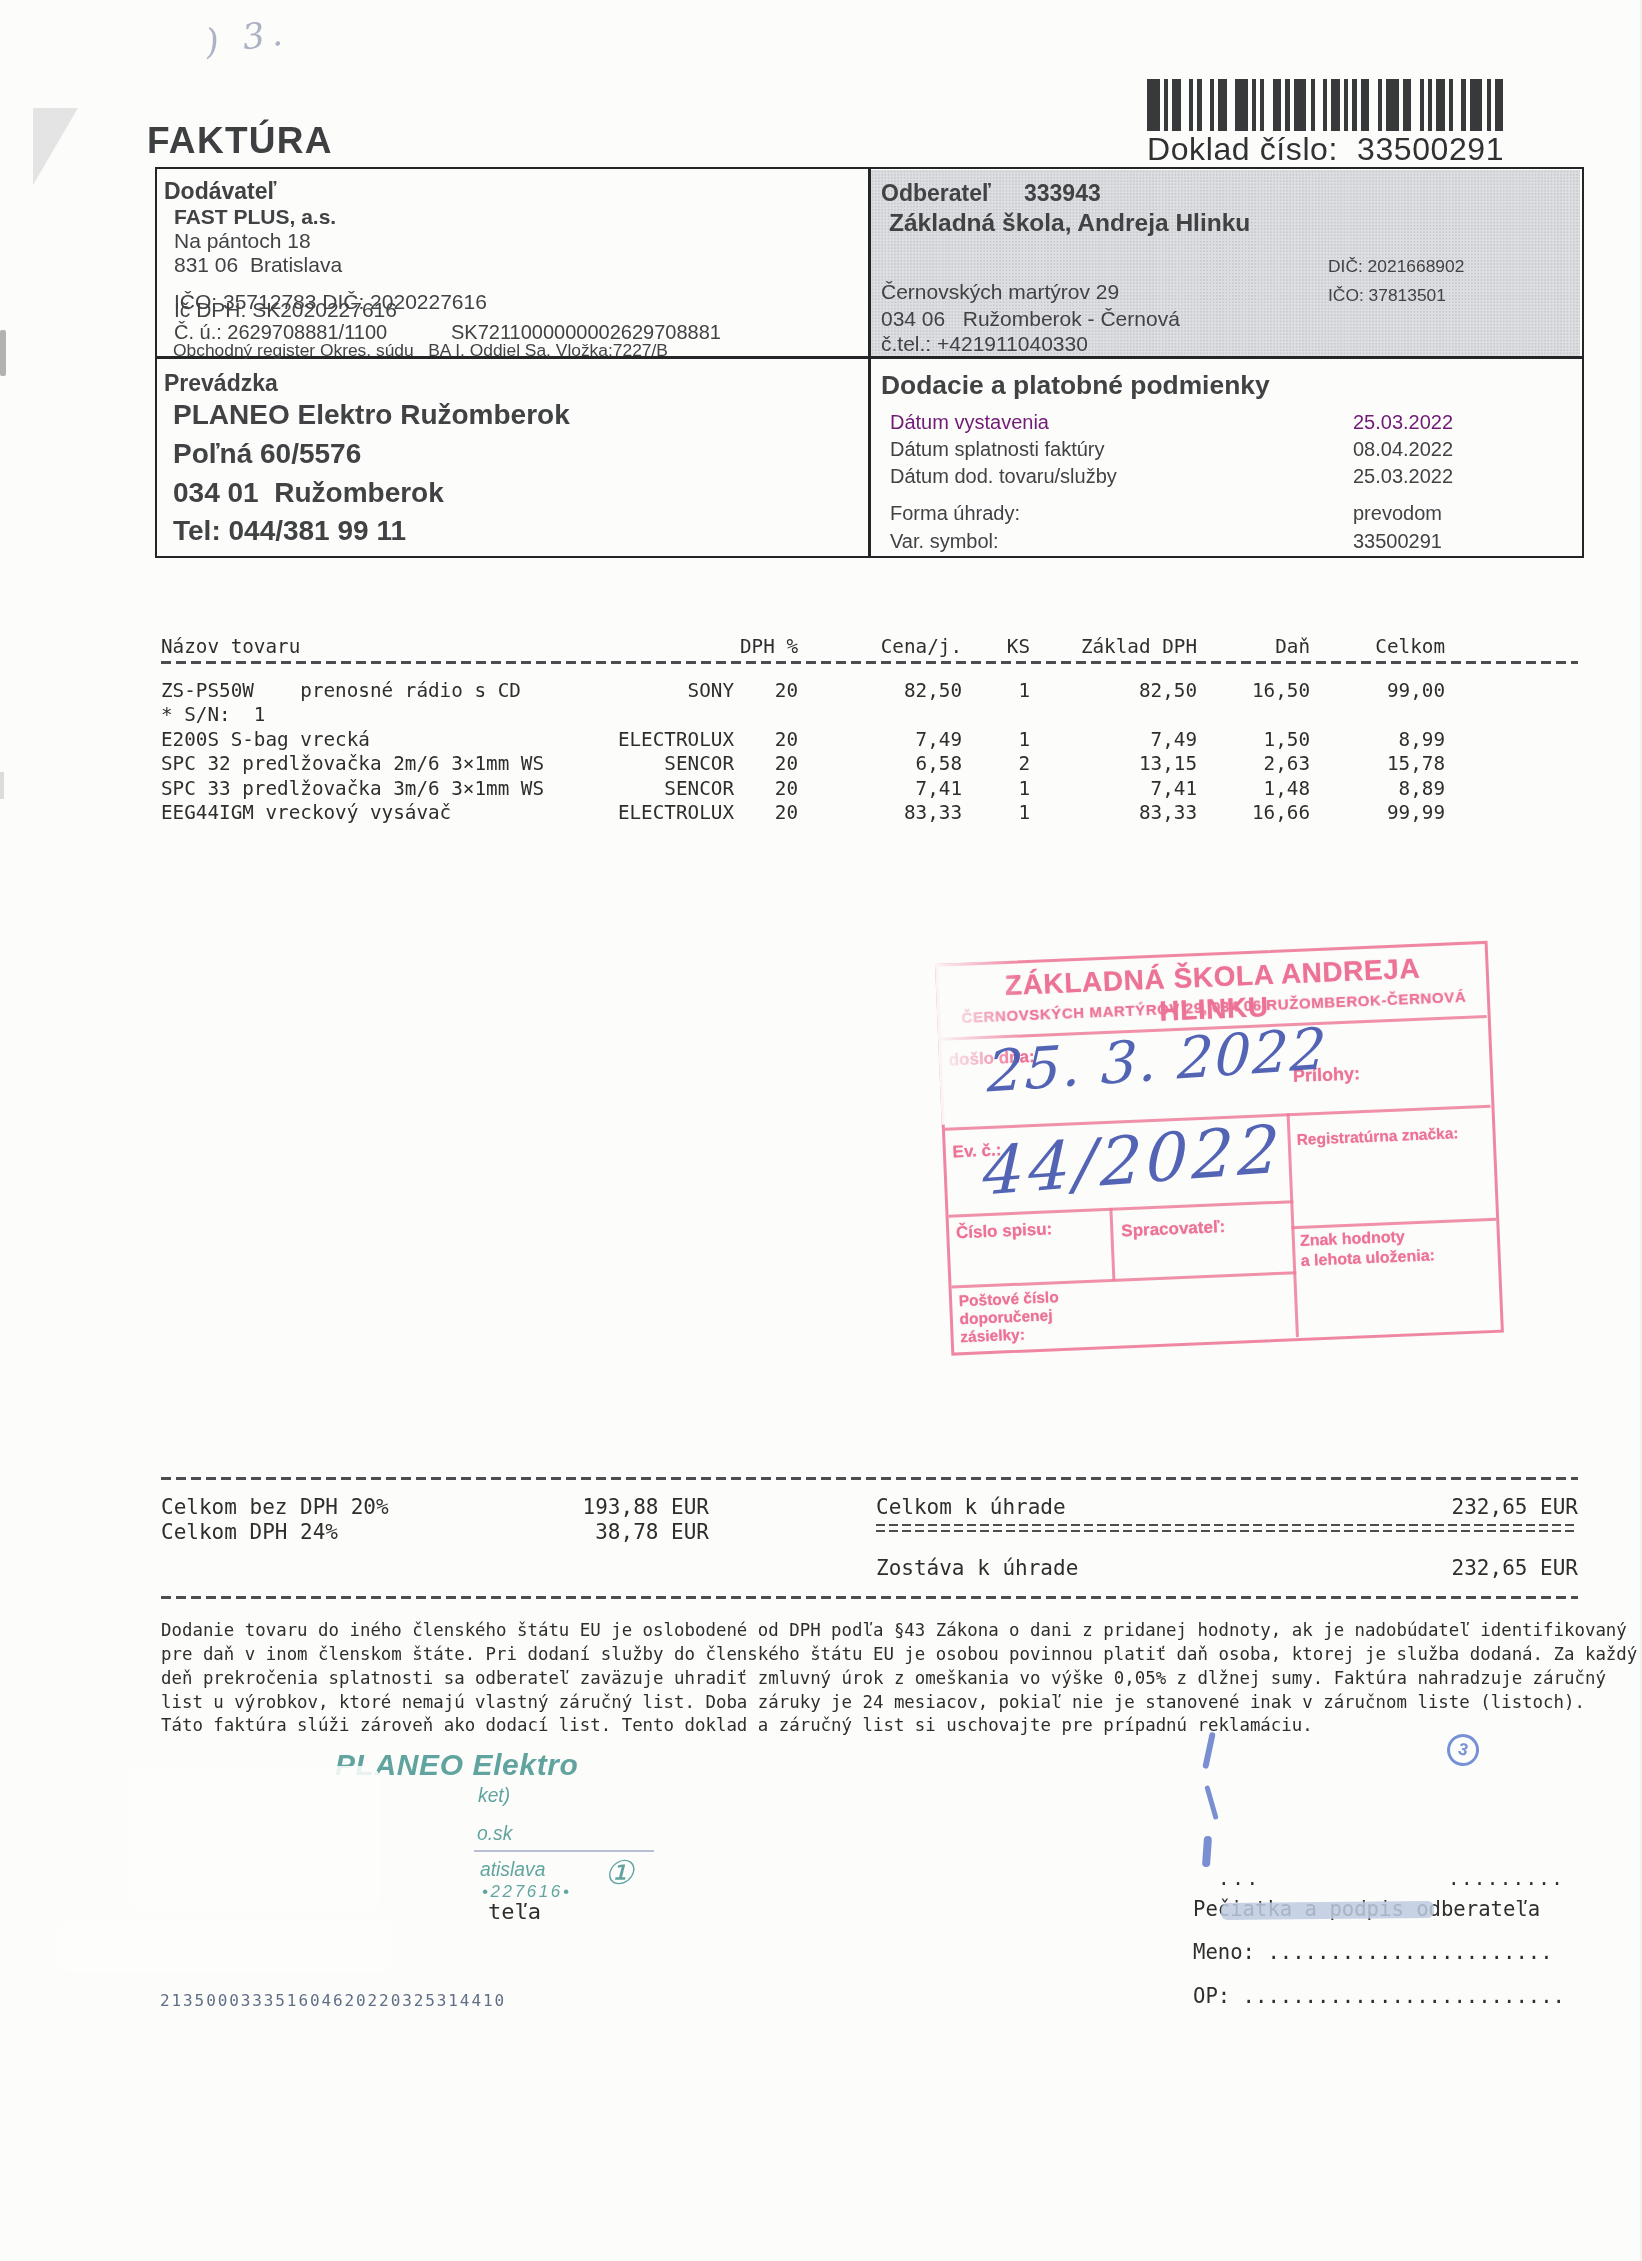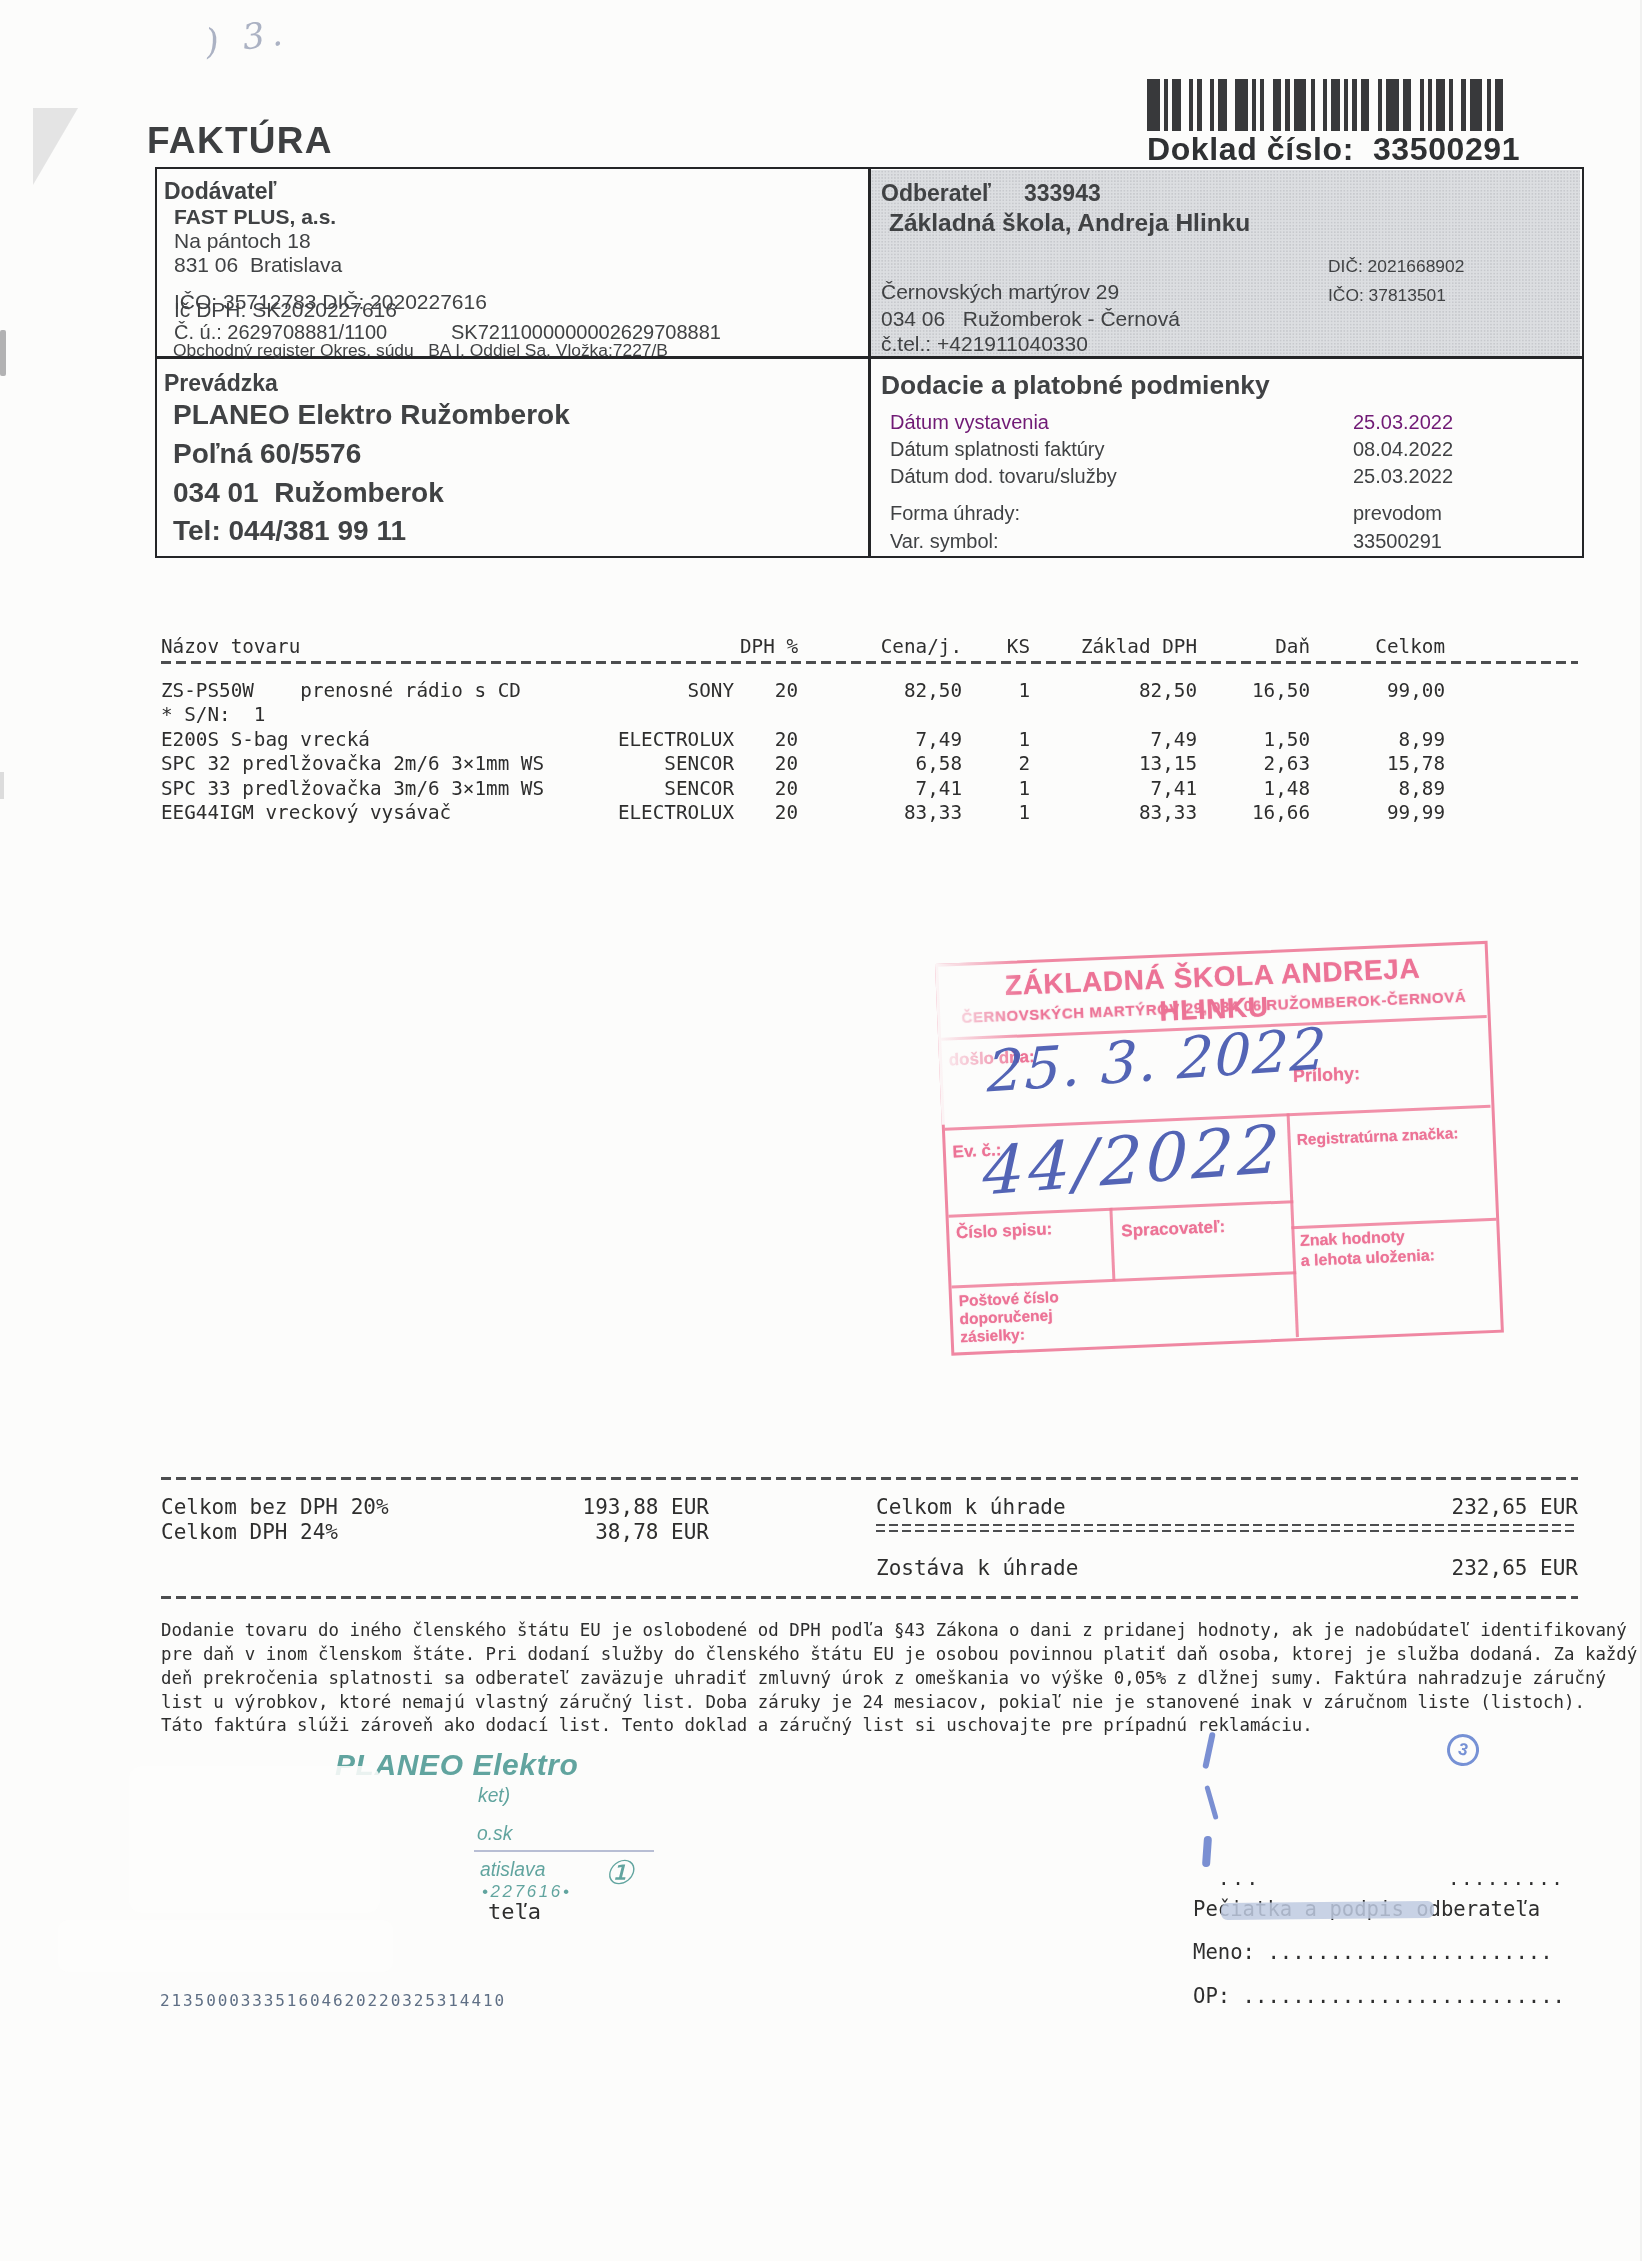--- a/index.html
+++ b/index.html
@@ -10,21 +10,21 @@
   .pre{white-space:pre;}
   .b{font-weight:bold;}
 
   
   .pencil{left:205px;top:17px;font-family:"DejaVu Serif", serif;font-style:italic;
           font-size:35px;color:#98a0b6;transform:rotate(-7deg);letter-spacing:6.4px;opacity:.8;}
 
   
   .barcode{left:1147px;top:79px;width:362px;height:52px;display:flex;align-items:stretch;}
   .barcode .bar{background:#38393b;}
-  .docnum{left:1147px;top:131px;font-size:32px;font-weight:bold;color:#2f3133;letter-spacing:0.6px;white-space:pre;}
+  .docnum{left:1147px;top:131px;font-size:32px;font-weight:normal;color:#2f3133;letter-spacing:0.6px;white-space:pre;}
 
   .title{left:147px;top:120px;font-size:37px;font-weight:bold;letter-spacing:1.3px;color:#3d3f41;}
 
   
   .box{left:155px;top:167px;width:1425px;height:387px;border:2.6px solid #242527;}
   .vline{left:868px;top:167px;width:2.6px;height:389px;background:#242527;}
   .hline{left:155px;top:356px;width:1428px;height:2.6px;background:#242527;}
   .graypane{left:871px;top:170px;width:709px;height:186px;background-color:#dcdee1;
             background-image:radial-gradient(#c7c9cd 0.7px, transparent 1px);background-size:3.2px 3.2px;}
 

